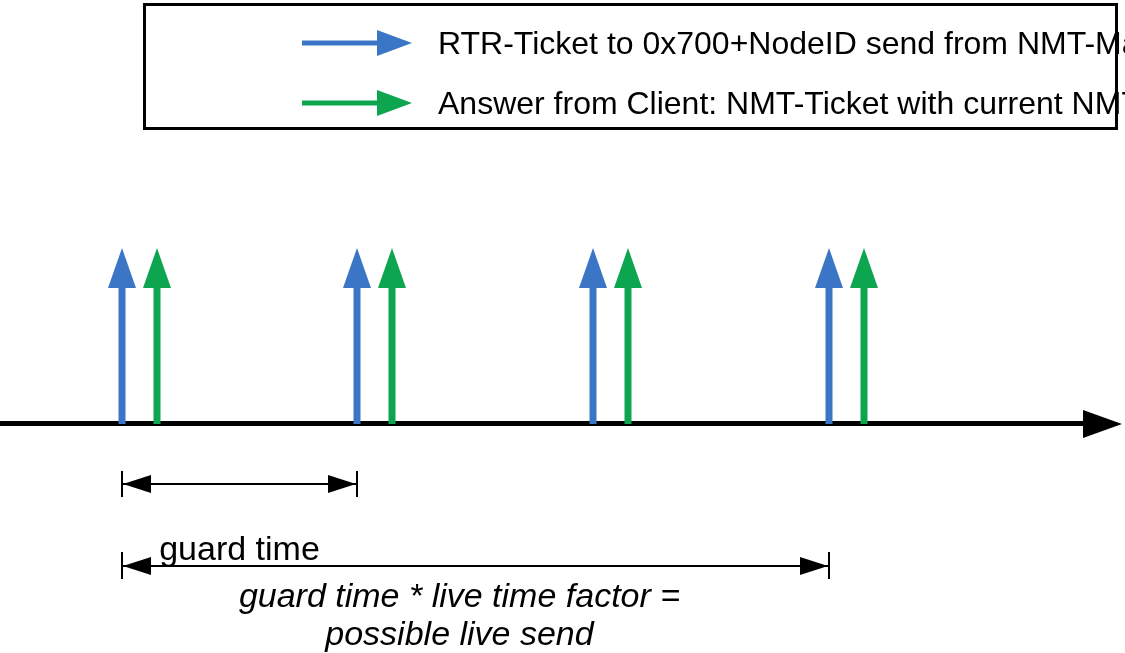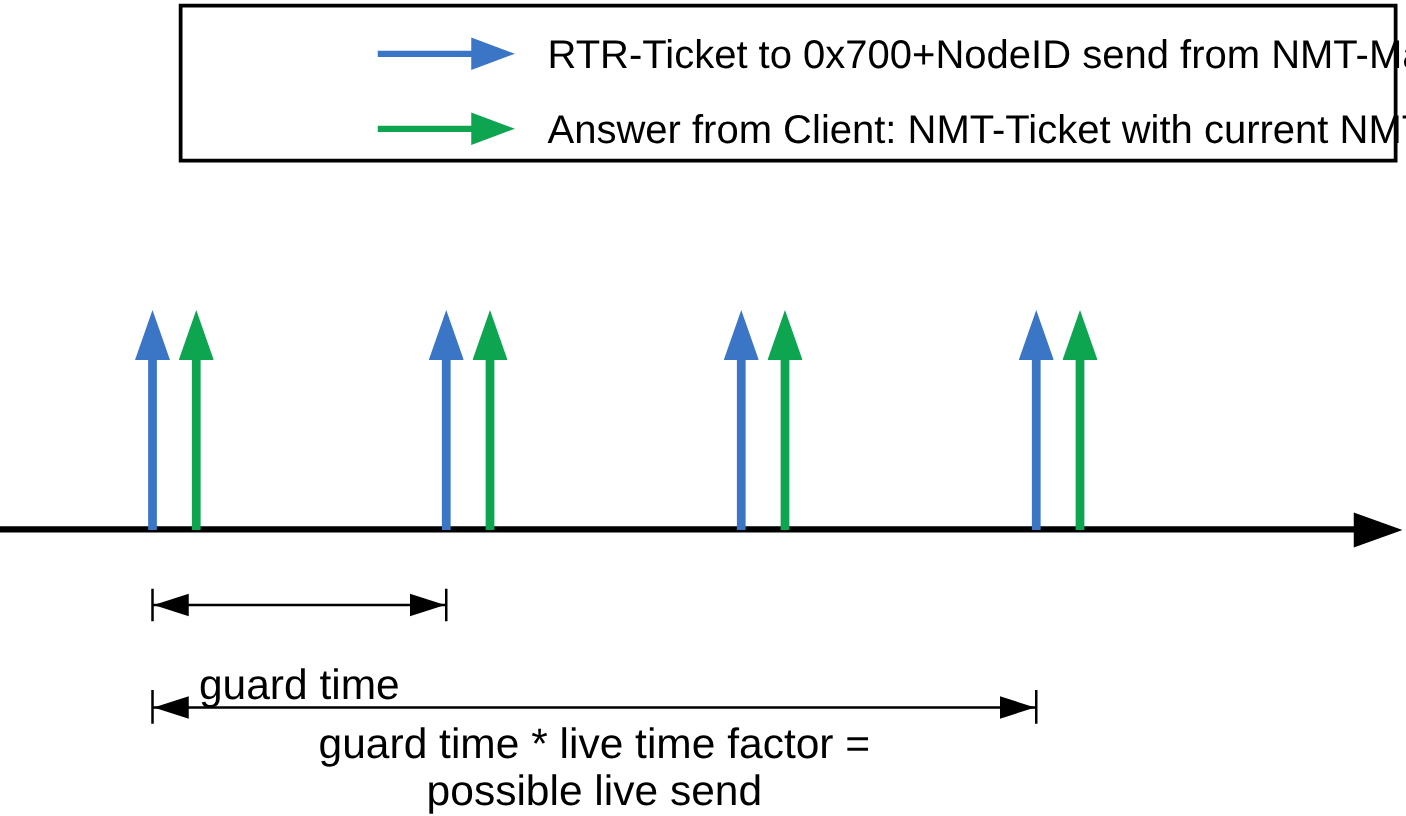--- a/index.html
+++ b/index.html
@@ -46,21 +46,21 @@
   .dim-tick.live-r{left:828px;top:552px;height:27px;}
   .dim-head{position:absolute;width:0;height:0;border-top:9px solid transparent;border-bottom:9px solid transparent;}
   .dim-head.left{border-right:28px solid #000;}
   .dim-head.right{border-left:28px solid #000;}
   .dim-head.guard-l{left:123px;top:475px;}
   .dim-head.guard-r{left:328px;top:475px;}
   .dim-head.live-l{left:123px;top:557px;}
   .dim-head.live-r{left:800px;top:557px;}
   .dim-label{position:absolute;font-size:34px;line-height:38px;text-align:center;}
   .dim-label.guard{left:122px;top:494px;width:235px;margin-top:35px;}
-  .dim-label.live{left:122px;top:576px;width:707px;}
+  .dim-label.live{left:106px;top:576px;width:707px;font-style:italic;}
 </style>
 </head>
 <body>
 
 <div class="stage">
 
   <div class="legend-box">
     <svg class="legend-arrow row1" viewBox="0 0 110 28">
       <path d="M0 11.5 L75 11.5 L75 1 L110 14 L75 27 L75 16.5 L0 16.5 Z" fill="#3b76c6"></path>
     </svg>

